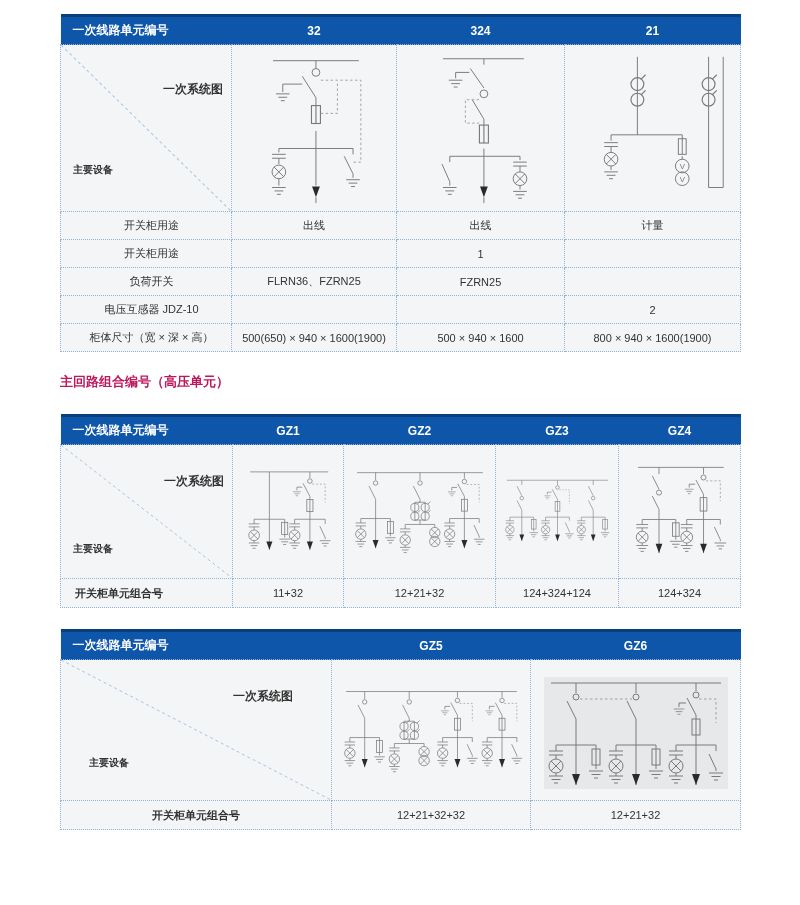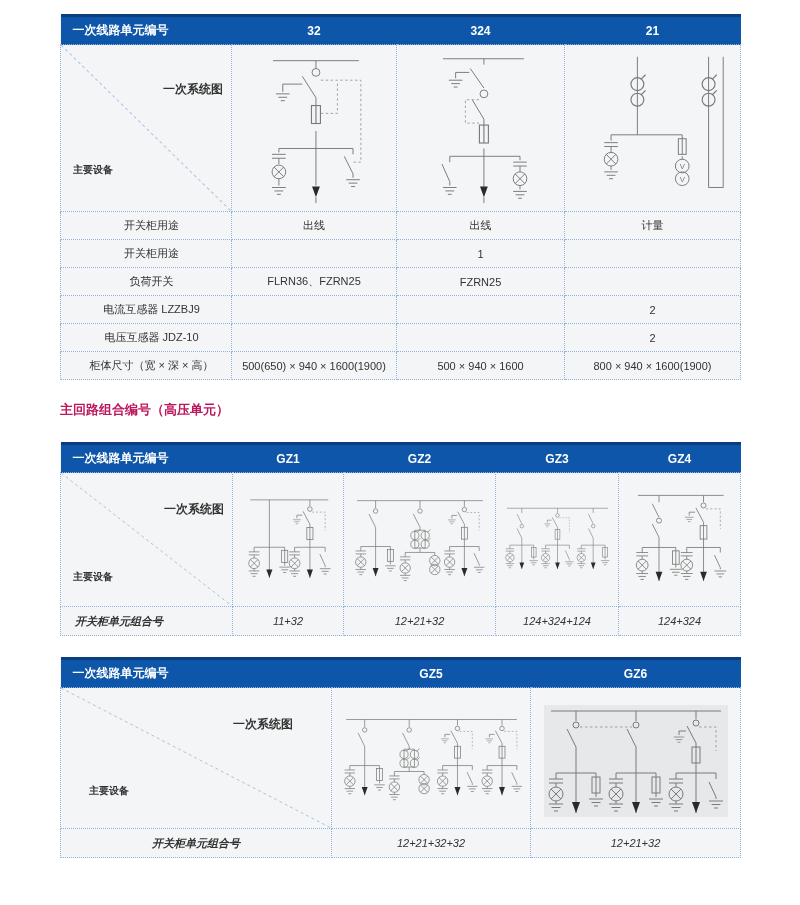--- a/index.html
+++ b/index.html
@@ -5,21 +5,21 @@
   html,body{margin:0;padding:0;background:#fff;}
   body{width:800px;height:905px;position:relative;font-family:"Liberation Sans",sans-serif;color:#333;}
   .content{position:absolute;left:60px;top:14px;width:680px;}
   table{border-collapse:collapse;table-layout:fixed;width:680px;background:#f4f5f6;}
   td{border:1px dotted #93b3dc;font-size:11px;color:#333;text-align:center;vertical-align:middle;overflow:hidden;}
   thead th{background:#0d56a9;border-top:3px solid #0a3e7d;border-bottom:none;color:#fff;
            font-size:12px;font-weight:bold;height:27px;padding:0;}
   th.rowhead{text-align:left;padding-left:12px;margin-top:34px;}
   td.label{text-align:center;padding-left:12px;}
   tr.datarow td{height:25px;}
-  tr.combo td{height:26px;font-style:italic;}
+  tr.combo td{height:26px;}
   td.combo-label-left{text-align:left;padding-left:14px;font-weight:bold;}
   td.combo-label-center{text-align:center;font-weight:bold;}
   td.diagcell{padding:2px;}
   td.diaglabel{position:relative;padding:0;text-align:right;}
   .diagline{position:absolute;left:0;top:0;width:100%;height:100%;}
   .lbl-sys{position:absolute;font-size:12px;font-weight:bold;color:#333;}
   .lbl-equ{position:absolute;font-size:10px;font-weight:bold;color:#333;}
   .t1 .lbl-sys{right:8px;top:36px;}
   .t1 .lbl-equ{left:12px;bottom:34px;}
   .t2 .lbl-sys{right:8px;top:28px;}
@@ -207,26 +207,20 @@
         <td>1</td>
         <td></td>
       </tr>
       <tr class="datarow">
         <td class="label">负荷开关</td>
         <td>FLRN36、FZRN25</td>
         <td>FZRN25</td>
         <td></td>
       </tr>
       <tr class="datarow">
-        <td class="label">电流互感器 LZZBJ9</td>
-        <td></td>
-        <td></td>
-        <td>2</td>
-      </tr>
-      <tr class="datarow">
         <td class="label">电压互感器 JDZ-10</td>
         <td></td>
         <td></td>
         <td>2</td>
       </tr>
       <tr class="datarow">
         <td class="label">柜体尺寸（宽 × 深 × 高）</td>
         <td>500(650) × 940 × 1600(1900)</td>
         <td>500 × 940 × 1600</td>
         <td>800 × 940 × 1600(1900)</td>

